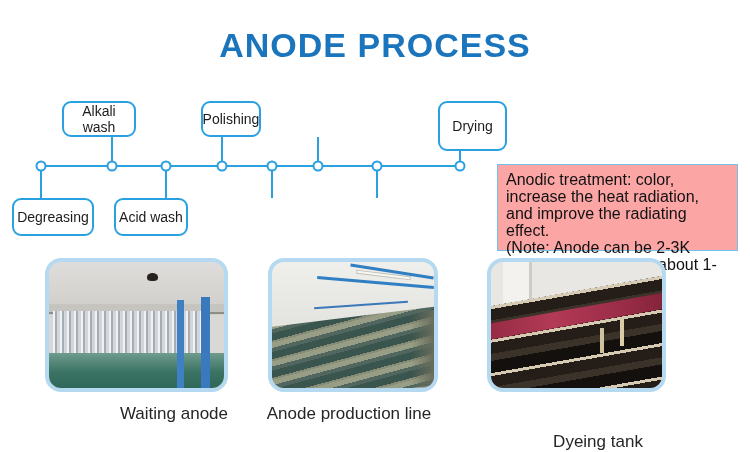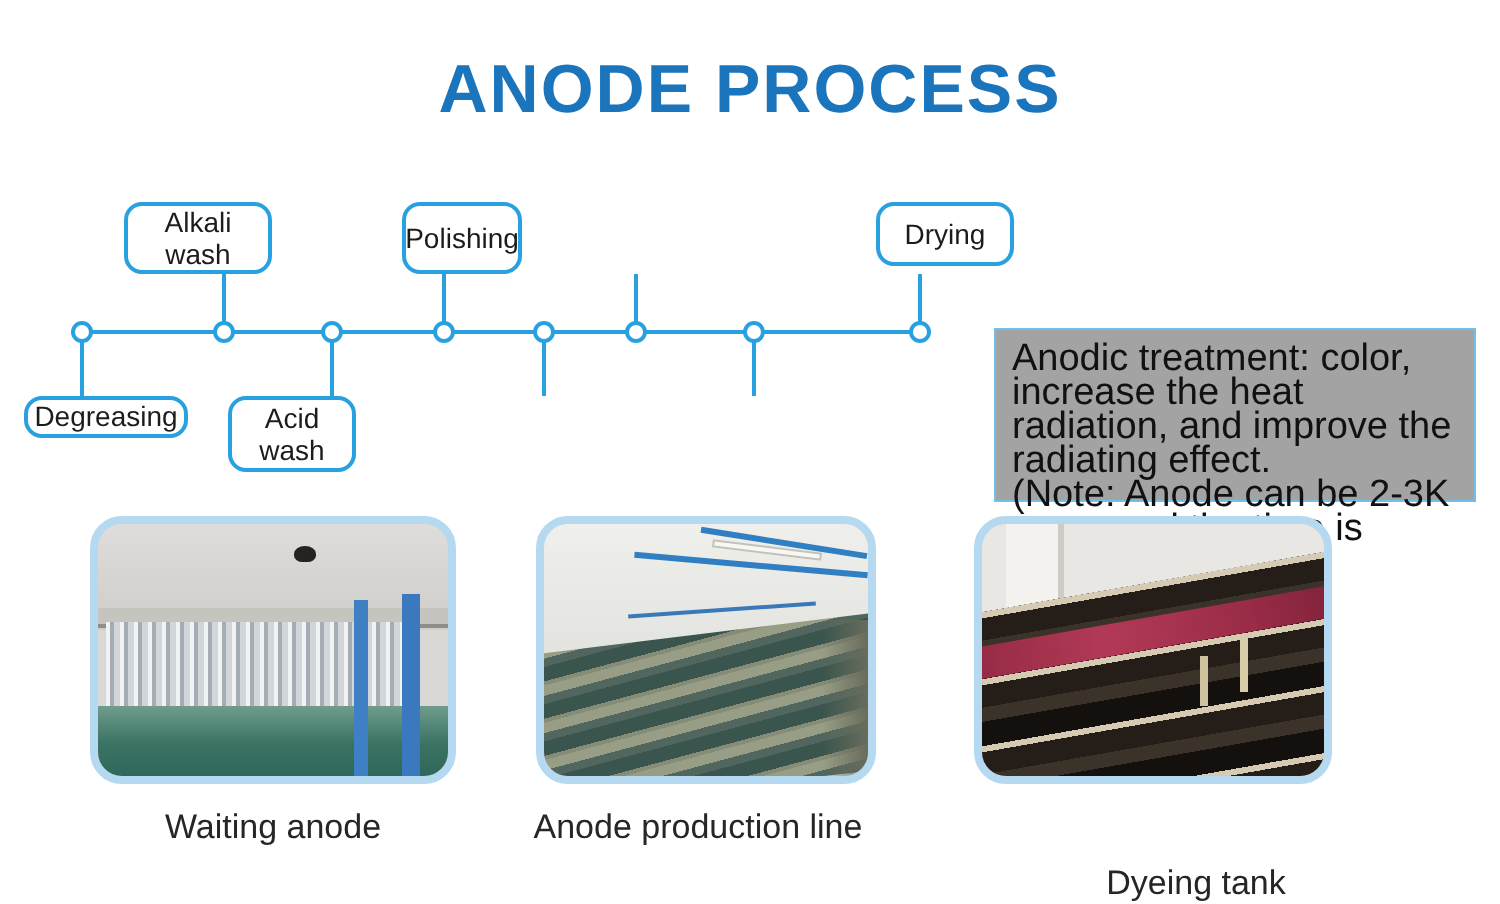--- a/index.html
+++ b/index.html
@@ -10,31 +10,31 @@
            font-size:34px; font-weight:bold; color:#1b75bc; letter-spacing:1px; }
 
   
   .flow-svg { position:absolute; left:0; top:0; width:750px; height:452px; pointer-events:none; }
   .fnode { position:absolute; background:#fff; border:2px solid #29a0e0; border-radius:9px;
            display:flex; align-items:center; justify-content:center; text-align:center;
            font-size:14px; color:#1c1c1c; line-height:1.15; }
   .fnode.alkali   { left:62px;  top:101px; width:74px; height:36px; }
   .fnode.polish   { left:201px; top:101px; width:60px; height:36px; }
   .fnode.dye      { left:295px; top:101px; width:74px; height:36px; }
-  .fnode.drying   { left:438px; top:101px; width:69px; height:32px; }
-  .fnode.degrease { left:12px;  top:198px; width:82px; height:21px; }
-  .fnode.acid     { left:114px; top:198px; width:64px; height:38px; }
+  .fnode.drying   { left:438px; top:101px; width:69px; height:50px; }
+  .fnode.degrease { left:12px;  top:198px; width:82px; height:38px; }
+  .fnode.acid     { left:114px; top:198px; width:74px; height:38px; }
   .fnode.anode    { left:249px; top:198px; width:69px; height:38px; }
   .fnode.hole     { left:356px; top:198px; width:63px; height:43px;
                     justify-content:flex-start; text-align:left; padding-left:9px; }
 
   
   .note { position:absolute; left:497px; top:164px; width:241px; height:87px;
-          border:1px solid #70c0ea; background:#a3a3a3; padding:6px 8px;
-          font-size:19px; line-height:17px; color:#111; }
+          border:1px solid #70c0ea; background:#fca5a5; padding:6px 8px;
+          font-size:16px; line-height:17px; color:#111; }
 
   
   .photo { position:absolute; top:258px; height:134px; border:4px solid #b5d9f0;
            border-radius:16px; overflow:hidden; background:#d9d8d4; }
   .photo1 { left:45px;  width:183px; }
   .photo2 { left:268px; width:170px; }
   .photo3 { left:487px; width:179px; }
   .layer { position:absolute; }
 
   
@@ -62,21 +62,21 @@
   .p3-wall   { top:0; left:0; right:0; height:42%; background:#e9e7e3; }
   .p3-column { left:7%; top:0; width:17%; height:48%; background:#f3f2ef; border-right:3px solid #cfccc5; }
   .p3-tanks  { left:-15%; right:-15%; top:24%; bottom:-12%; transform:rotate(-10deg);
                background:repeating-linear-gradient(180deg,#d6cbb2 0 3px,#241d18 3px 14px,#3b322a 14px 21px,#14100d 21px 33px); }
   .p3-red    { left:-12%; right:-8%; top:37%; height:13%; transform:rotate(-10deg);
                background:linear-gradient(90deg,#8e2740,#b23a56 40%,#9a2c48 75%,#7e2238); }
   .p3-hook1  { right:22%; top:45%; width:4px; height:22%; background:#d9cca9; }
   .p3-hook2  { right:34%; top:52%; width:4px; height:20%; background:#cfc29f; }
 
   .caption { position:absolute; top:404px; font-size:17px; color:#262626; text-align:center; }
-  .cap1 { left:45px;  width:183px; }
+  .cap1 { left:45px;  width:183px;text-align:right; }
   .cap2 { left:264px; width:170px; }
   .cap3 { left:508px; width:180px;margin-top:28px; }
 </style>
 </head>
 <body>
 
 <div class="canvas">
 
   <div class="title">ANODE PROCESS</div>
 

